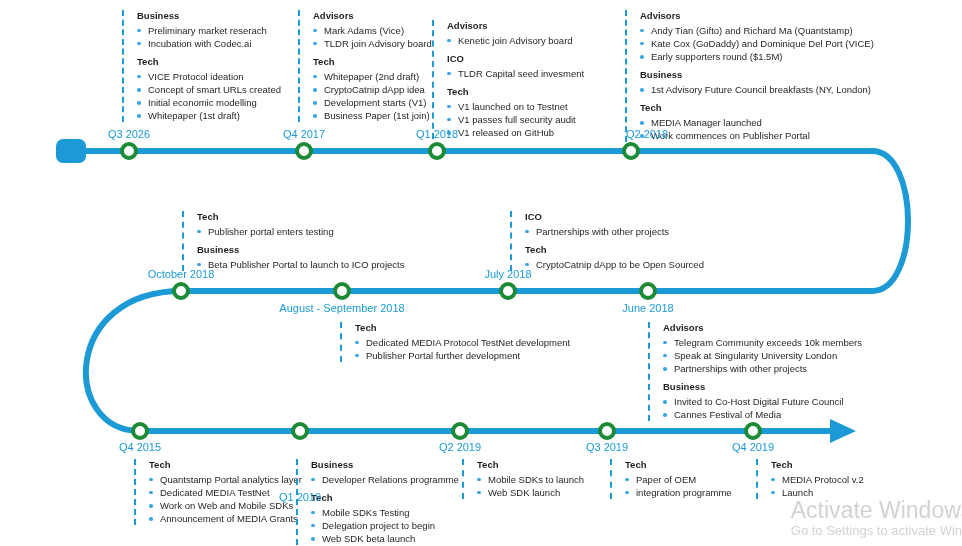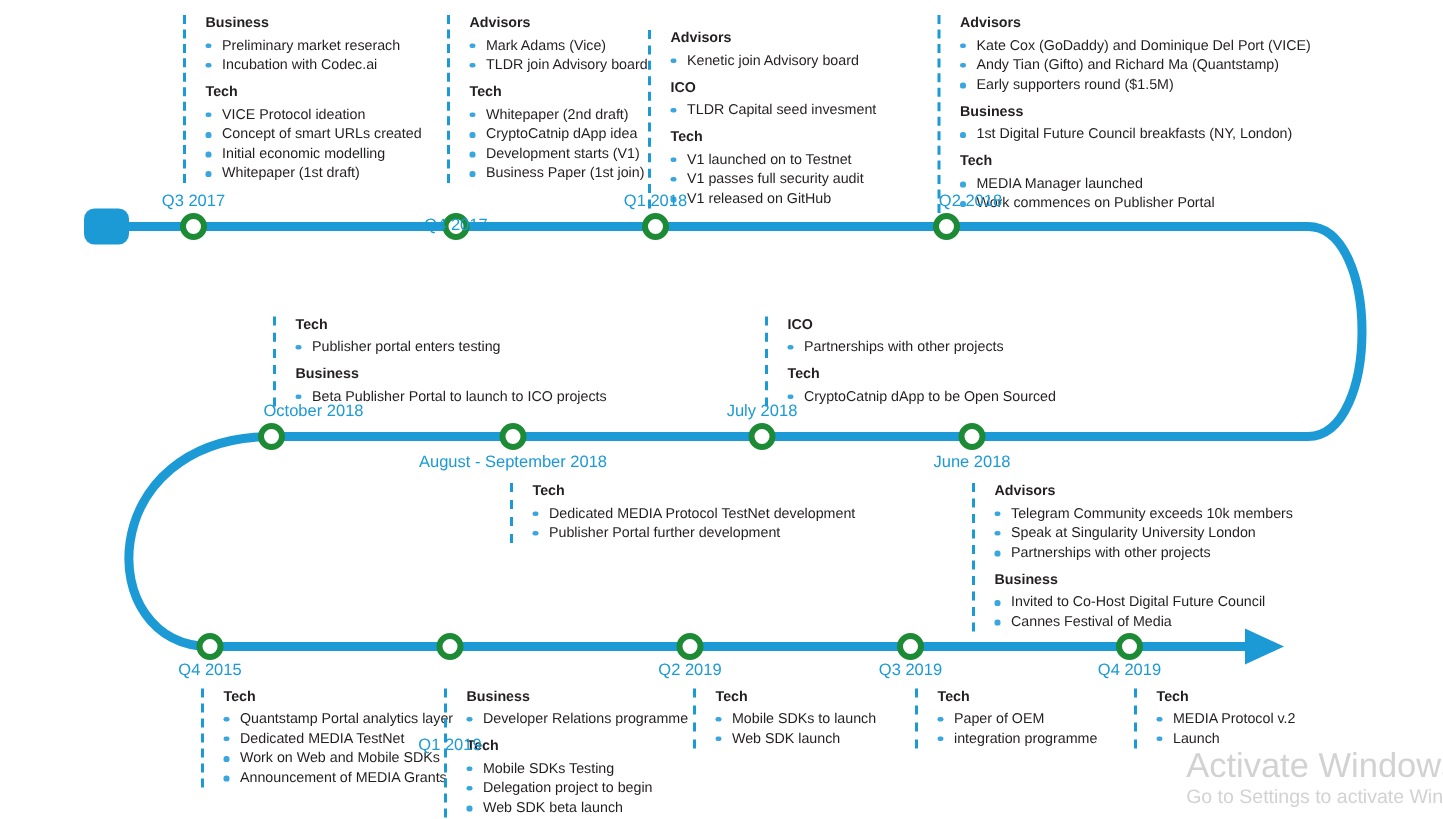--- a/index.html
+++ b/index.html
@@ -135,26 +135,26 @@
   <div class="node" style="left:342px; top:291px;"></div>
   <div class="node" style="left:508px; top:291px;"></div>
   <div class="node" style="left:648px; top:291px;"></div>
 
   <div class="node" style="left:140px; top:431px;"></div>
   <div class="node" style="left:300px; top:431px;"></div>
   <div class="node" style="left:460px; top:431px;"></div>
   <div class="node" style="left:607px; top:431px;"></div>
   <div class="node" style="left:753px; top:431px;"></div>
 
-  <div class="period-label above" style="left:129px; top:140px;">Q3 2017</div>
-  <div class="period-label above" style="left:304px; top:140px;margin-top:16px;">Q4 2017</div>
+  <div class="period-label above" style="left:129px; top:140px;">Q3 2026</div>
+  <div class="period-label above" style="left:304px; top:140px;">Q4 2017</div>
   <div class="period-label above" style="left:437px; top:140px;text-align:right;">Q1 2018</div>
   <div class="period-label above" style="left:631px; top:140px;margin-left:16px;">Q2 2018</div>
 
-  <div class="period-label above" style="left:181px; top:280px;margin-left:28px;">October 2018</div>
+  <div class="period-label above" style="left:181px; top:280px;">October 2018</div>
   <div class="period-label below" style="left:342px; top:302px;">August - September 2018</div>
   <div class="period-label above" style="left:508px; top:280px;">July 2018</div>
   <div class="period-label below" style="left:648px; top:302px;">June 2018</div>
 
   <div class="period-label below" style="left:140px; top:441px;">Q4 2015</div>
   <div class="period-label below" style="left:300px; top:447px;margin-top:44px;">Q1 2019</div>
   <div class="period-label below" style="left:460px; top:441px;">Q2 2019</div>
   <div class="period-label below" style="left:607px; top:441px;">Q3 2019</div>
   <div class="period-label below" style="left:753px; top:441px;">Q4 2019</div>
 
@@ -220,29 +220,29 @@
             <li>V1 released on GitHub</li>
           </ul>
         </div>
       </div>
   </div>
   <div class="block" style="left:625px; top:10px;">
     <div class="bl-inner">
         <div class="grp">
           <div class="grp-title">Advisors</div>
           <ul class="items">
+            <li>Andy Tian (Gifto) and Richard Ma (Quantstamp)</li>
             <li>Kate Cox (GoDaddy) and Dominique Del Port (VICE)</li>
-            <li>Andy Tian (Gifto) and Richard Ma (Quantstamp)</li>
             <li>Early supporters round ($1.5M)</li>
           </ul>
         </div>
         <div class="grp">
           <div class="grp-title">Business</div>
           <ul class="items">
-            <li>1st Digital Future Council breakfasts (NY, London)</li>
+            <li>1st Advisory Future Council breakfasts (NY, London)</li>
           </ul>
         </div>
         <div class="grp">
           <div class="grp-title">Tech</div>
           <ul class="items">
             <li>MEDIA Manager launched</li>
             <li>Work commences on Publisher Portal</li>
           </ul>
         </div>
       </div>

